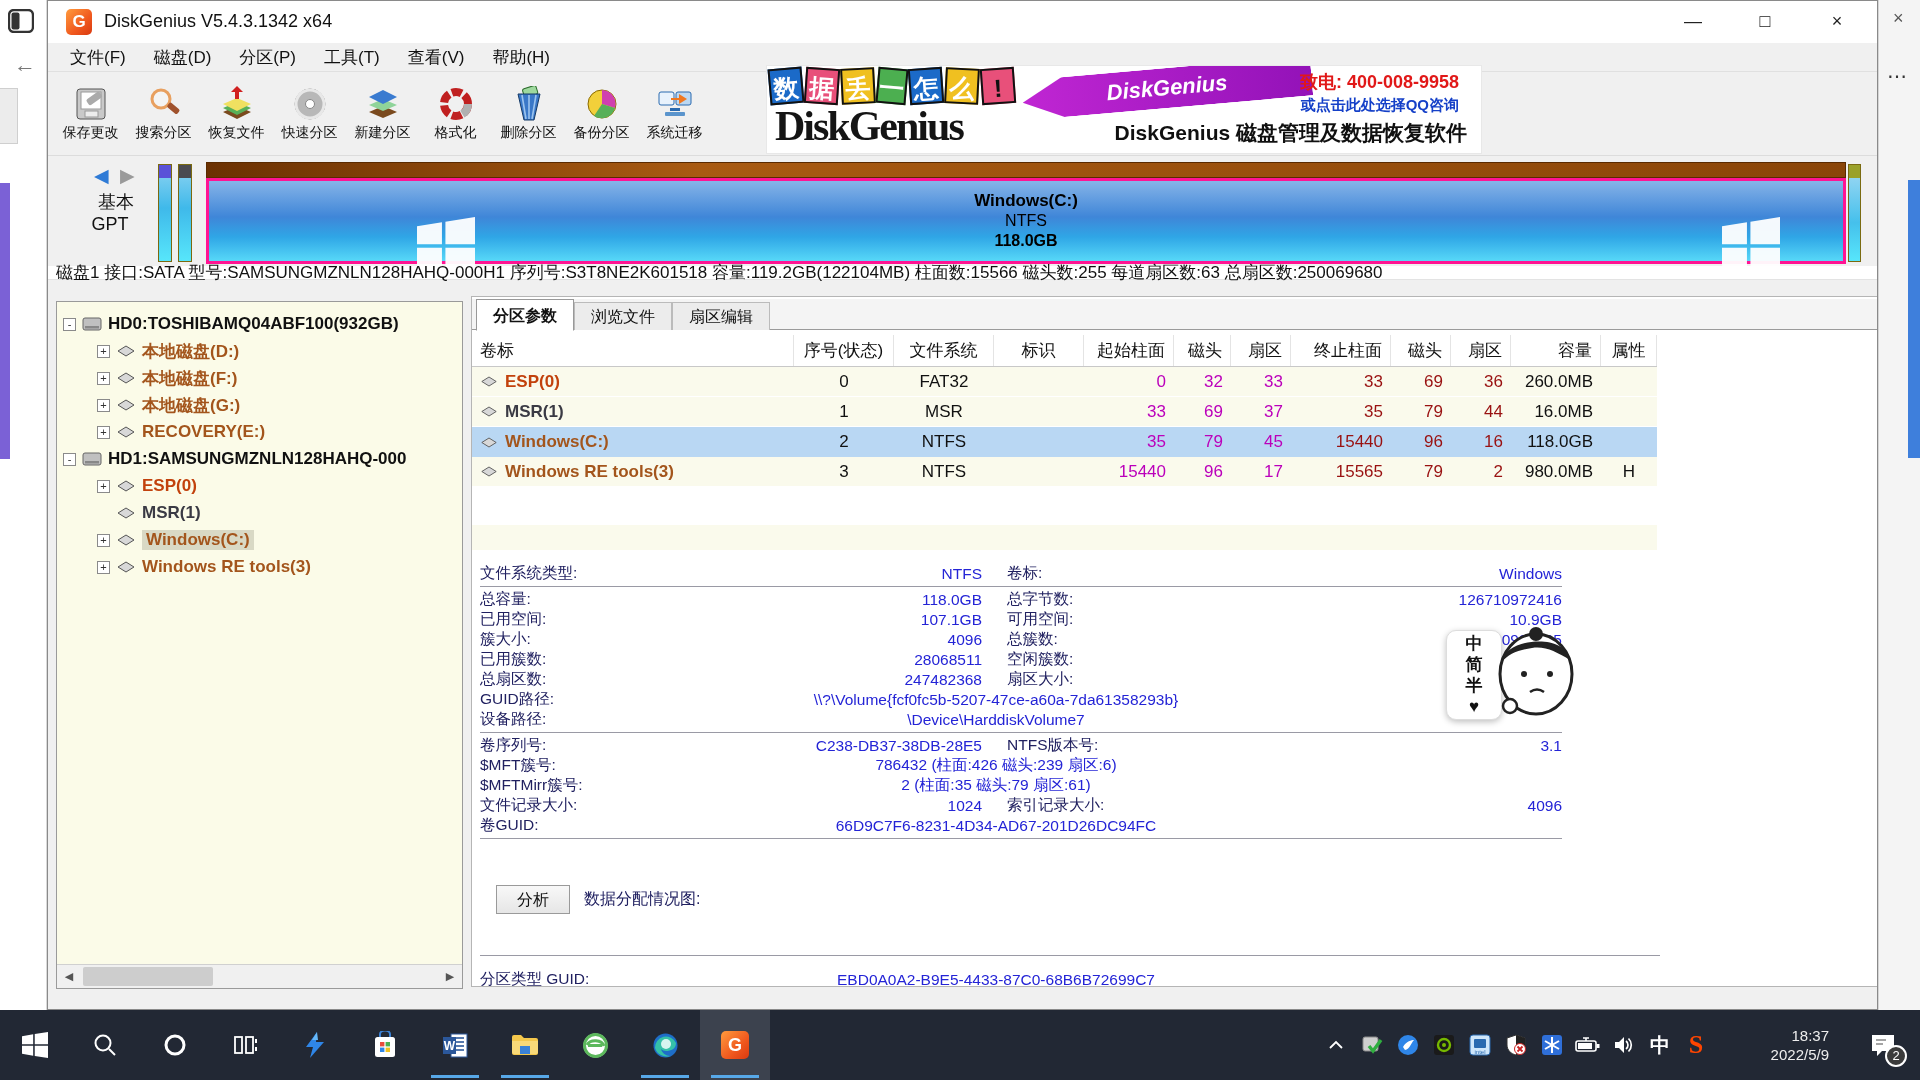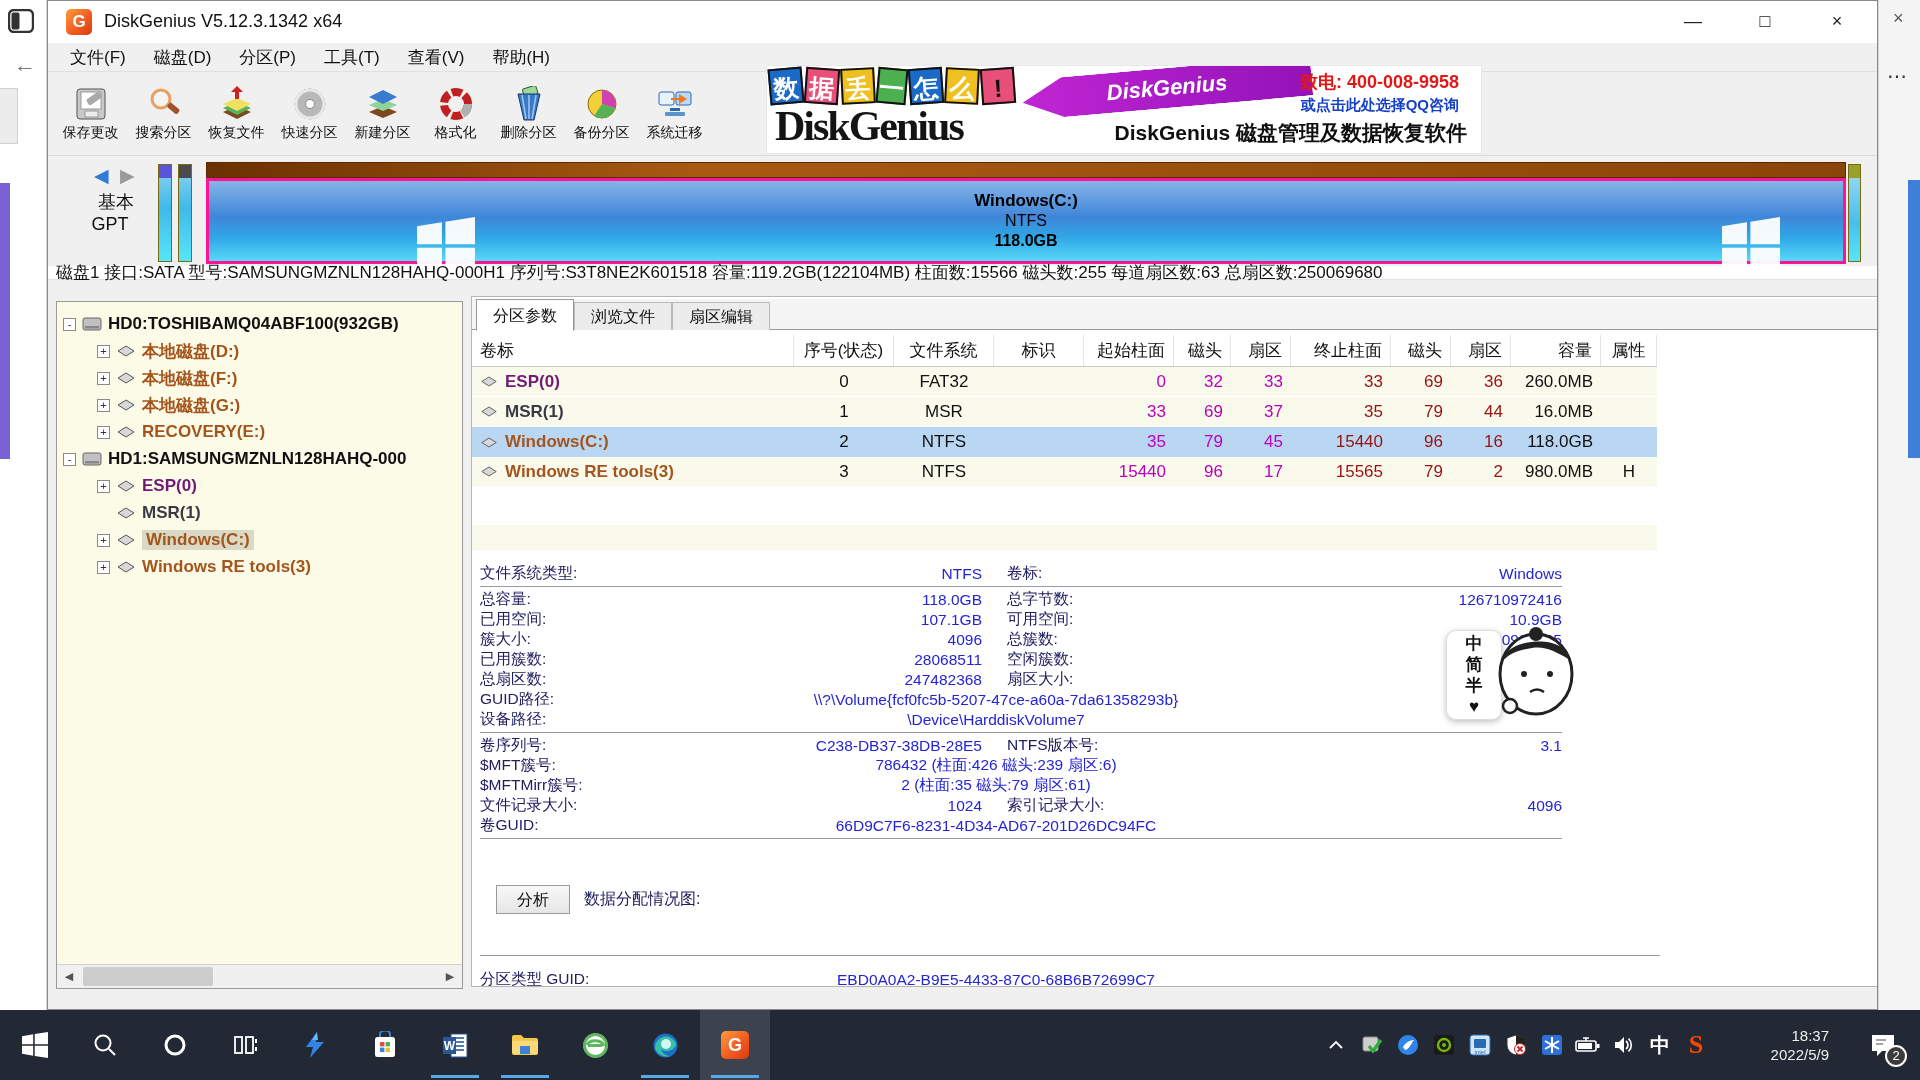--- a/index.html
+++ b/index.html
@@ -55,21 +55,21 @@
   .ptext .s{font-size:16px;font-weight:bold;}
   .winflag{width:64px;height:58px;opacity:.95;}
   .flag-l{left:205px;top:36px;} .flag-r{left:1510px;top:36px;}
   .rsliver{left:1800px;top:8px;width:13px;height:98px;border:1px solid #7a6a10;background:linear-gradient(180deg,#9aa12a 0 13px,#8fd4f2 13px,#45c0ec 60%,#57e6fb);}
   
   .diskinfo{left:0;top:265px;width:100%;height:14px;background:#fff;border-bottom:1px solid #e3e3e3;font-size:17px;color:#111;display:flex;align-items:center;padding-left:8px;}
   
   .treepanel{left:8px;top:300px;width:407px;height:688px;background:#fbfbe8;border:1px solid #9a9a9a;overflow:hidden;}
   .titem{position:absolute;height:24px;display:flex;align-items:center;font-size:17px;font-weight:bold;white-space:nowrap;}
   .expander{width:13px;height:13px;background:#fff;border:1px solid #8a8a8a;font-size:11px;line-height:11px;text-align:center;color:#333;margin-right:6px;font-weight:normal;}
-  .t-black{color:#111;} .t-brown{color:#a3551c;} .t-blue{color:#701a75;} .t-dark{color:#3a3a44;}
+  .t-black{color:#111;} .t-brown{color:#a3551c;} .t-blue{color:#c2410c;} .t-dark{color:#3a3a44;}
   .tsel{background:#d9d9c5;padding:0 4px;}
   .ticon{margin-right:6px;display:inline-flex;}
   .hscroll{position:absolute;left:0;bottom:0;width:100%;height:24px;background:#f0f0f0;border-top:1px solid #d0d0d0;}
   .harrow{position:absolute;top:0;width:24px;height:23px;background:#f0f0f0;color:#555;font-size:11px;text-align:center;line-height:23px;}
   .hthumb{position:absolute;left:26px;top:2px;width:130px;height:19px;background:#cdcdcd;border-radius:2px;}
   
   .rightpanel{left:423px;top:295px;width:1408px;height:691px;background:#fff;border:1px solid #b5b5b5;overflow:hidden;}
   .tabs{position:absolute;left:0;top:2px;height:31px;width:100%;border-bottom:1px solid #9a9a9a;background:#f4f4f4;}
   .tab{position:absolute;top:3px;height:28px;padding:0 16px;font-size:16px;color:#111;line-height:28px;background:#ececec;border:1px solid #bbb;border-bottom:none;}
   .tab.active{top:0;height:32px;line-height:31px;background:#fff;border:1px solid #999;border-bottom:1px solid #fff;z-index:2;}
@@ -132,21 +132,21 @@
 <div class="a bg-right">
   <div class="a x">×</div>
   <div class="a dots">⋯</div>
 </div>
 <div class="a strip-blue"></div>
 
 <div class="a dgwin">
 
   <div class="a titlebar">
     <div class="dgicon">G</div>
-    <div class="a title-text">DiskGenius V5.12.3.1342 x64</div>
+    <div class="a title-text">DiskGenius V5.4.3.1342 x64</div>
     <div class="a wctl" style="right:154px;">—</div>
     <div class="a wctl" style="right:82px;">□</div>
     <div class="a wctl" style="right:10px;">×</div>
   </div>
 
   <div class="a toolbar">
     <div class="tbtn">
       <svg viewBox="0 0 36 36">
           <rect x="4" y="3" width="28" height="30" rx="3" fill="#c9c9c9" stroke="#555"></rect>
           <rect x="8" y="6" width="20" height="17" fill="#fff" stroke="#999"></rect>
@@ -383,21 +383,21 @@
     </div>
     <div class="hscroll">
       <div class="harrow" style="left:0;">◀</div>
       <div class="hthumb"></div>
       <div class="harrow" style="right:0;">▶</div>
     </div>
   </div>
 
   <div class="a rightpanel">
     <div class="tabs">
-      <div class="tab active" style="left:4px;">分区参数</div>
+      <div class="tab active" style="left:4px;font-weight:bold;">分区参数</div>
       <div class="tab" style="left:102px;">浏览文件</div>
       <div class="tab" style="left:200px;">扇区编辑</div>
     </div>
 
     <div class="ptable">
       <div class="prow phead">
         <div>卷标</div>
         <div class="hc">序号(状态)</div>
         <div class="hc">文件系统</div>
         <div class="hc">标识</div>

